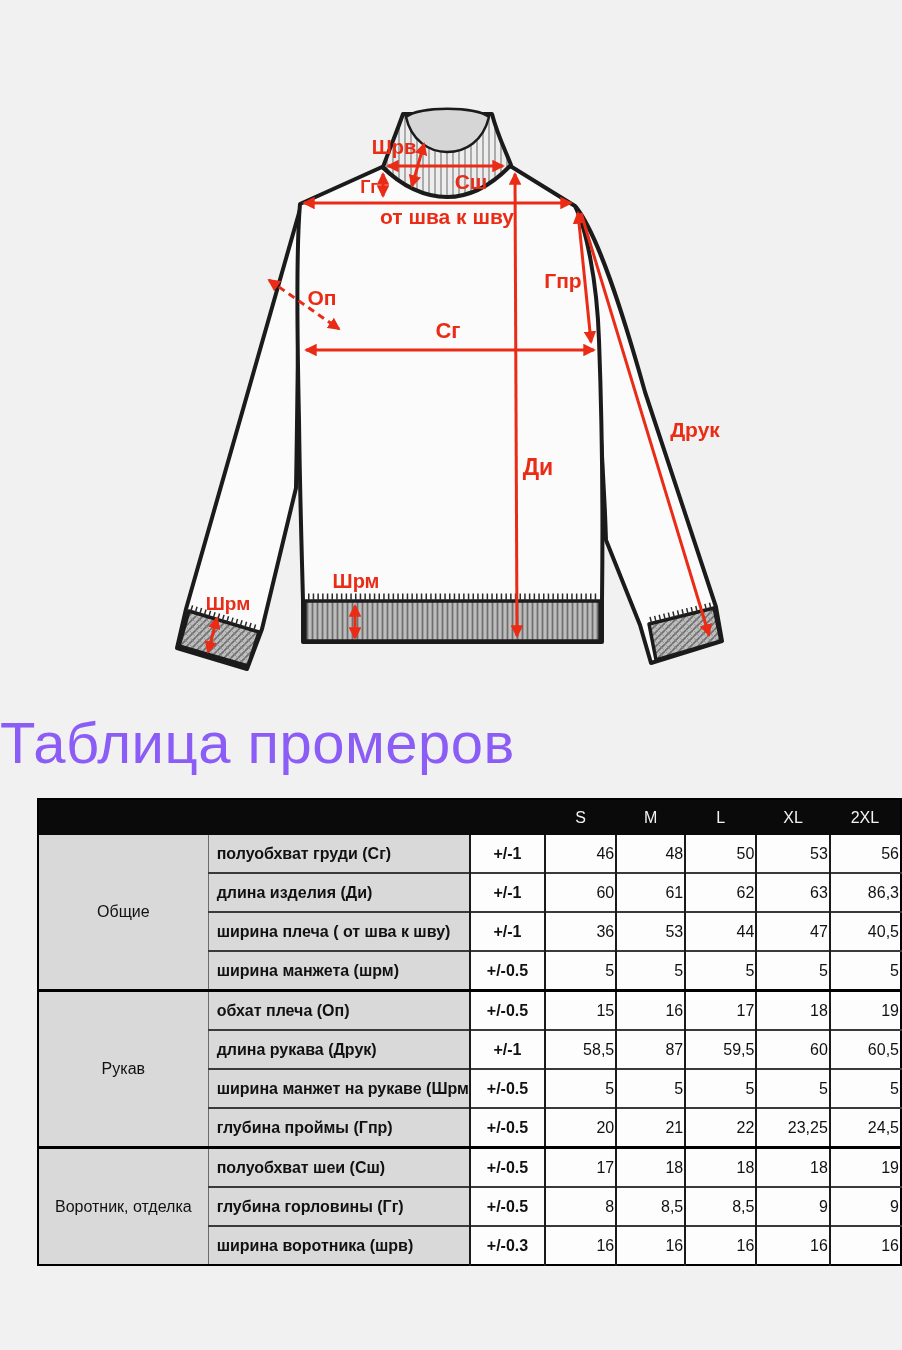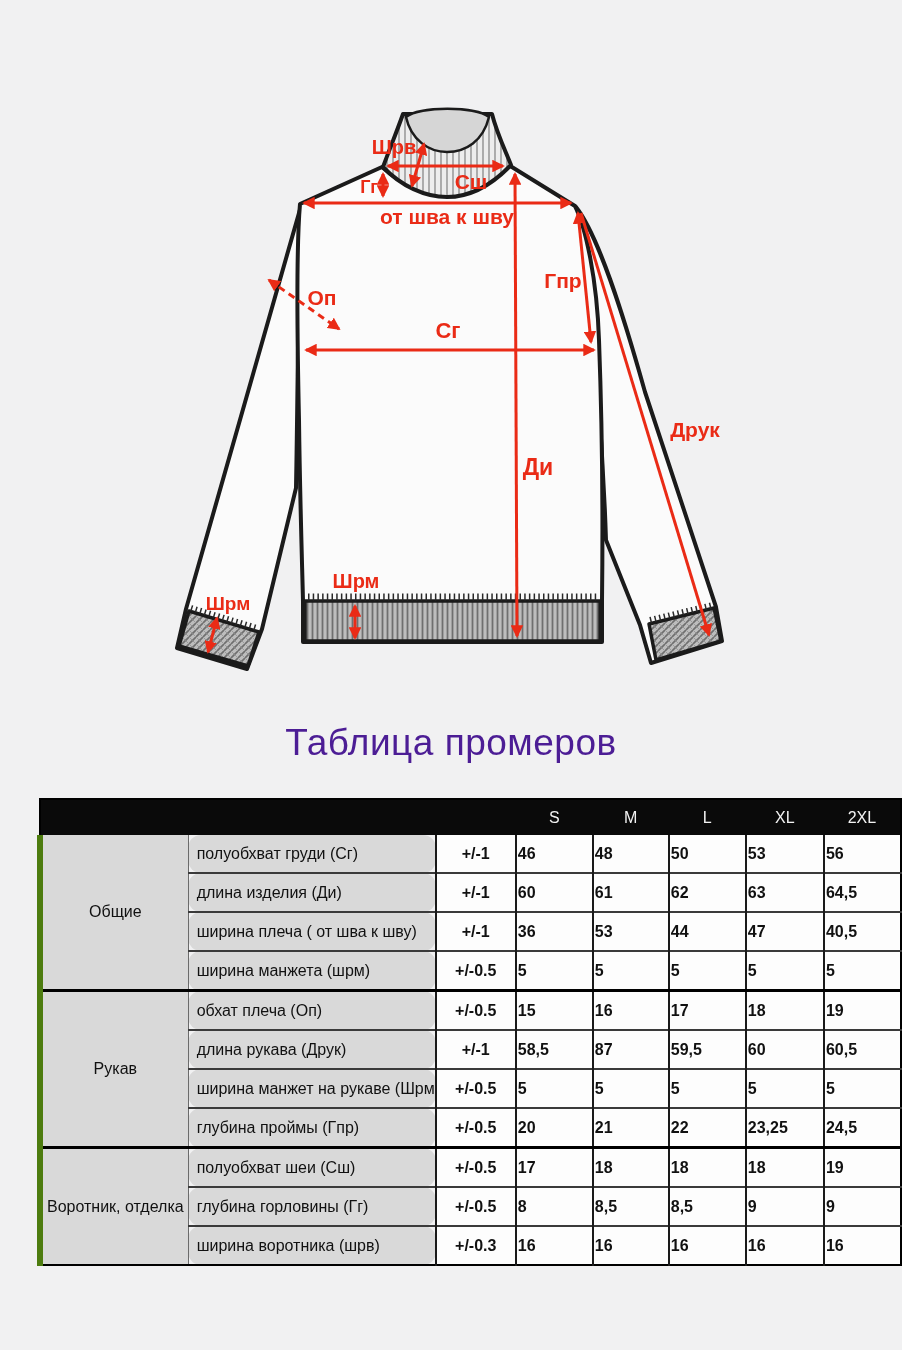--- a/index.html
+++ b/index.html
@@ -5,26 +5,25 @@
   html,body{margin:0;padding:0;}
   body{
     width:902px;height:1350px;
     background:#f1f1f2;
     font-family:"Liberation Sans","DejaVu Sans",sans-serif;
     overflow:hidden;
   }
   .diagram-wrap{width:902px;height:700px;display:block;}
   .page-title{
     margin-top:14px;
-    text-align:center;
-    font-size:37px;
+    font-size:58px;
     line-height:58px;
     font-weight:400;
     letter-spacing:.5px;
-    color:#4c1d95;
+    color:#8b5cf6;
   }
   table.meas{
     border-collapse:collapse;
     table-layout:fixed;
     margin:26px 0 0 37px;
     border:2px solid #000;
     background:#f1f1f2;
   }
   table.meas col.c-group{width:94px;}
   table.meas col.c-label{width:233px;}
@@ -45,43 +44,42 @@
     color:#111;
     overflow:hidden;
     white-space:nowrap;
   }
   td.g{
     background:#d9d9d9;
     text-align:center;
     font-size:17px;
     font-weight:400;
     border-right:1px solid #6b6b6b;
-    border-left:6px solid #4d7c0f;
+    border-left:1px solid #4d7c0f;
     white-space:normal;
     line-height:1.25;
-    padding:0 4px;
+    padding:0 16px;
   }
   td.l{
     background:#d9d9d9;
-    font-weight:400;
+    font-weight:700;
     padding:0 0 0 8px;
     border-left:1px solid #6b6b6b;
-    border-radius:13px;
   }
   td.t{
     background:#fdfdfd;
     font-weight:700;
     text-align:center;
     border-left:2px solid #1a1a1a;
   }
   td.v{
     background:#fdfdfd;
-    font-weight:700;
+    font-weight:400;
     font-size:17px;
-    text-align:left;
+    text-align:right;
     border-left:2px solid #1a1a1a;
   }
   tr.gs td{border-top:3px solid #000;margin-top:48px;}
   tr.first td{border-top:none;}
   svg text.red{
     fill:#ea2b16;
     font-family:"Liberation Sans","DejaVu Sans",sans-serif;
     font-weight:700;
   }
 </style>
@@ -184,21 +182,21 @@
       <td class="v">53</td>
       <td class="v">56</td>
     </tr>
     <tr>
       <td class="l">длина изделия (Ди)</td>
       <td class="t">+/-1</td>
       <td class="v">60</td>
       <td class="v">61</td>
       <td class="v">62</td>
       <td class="v">63</td>
-      <td class="v">64,5</td>
+      <td class="v">86,3</td>
     </tr>
     <tr>
       <td class="l">ширина плеча ( от шва к шву)</td>
       <td class="t">+/-1</td>
       <td class="v">36</td>
       <td class="v">53</td>
       <td class="v">44</td>
       <td class="v">47</td>
       <td class="v">40,5</td>
     </tr>

